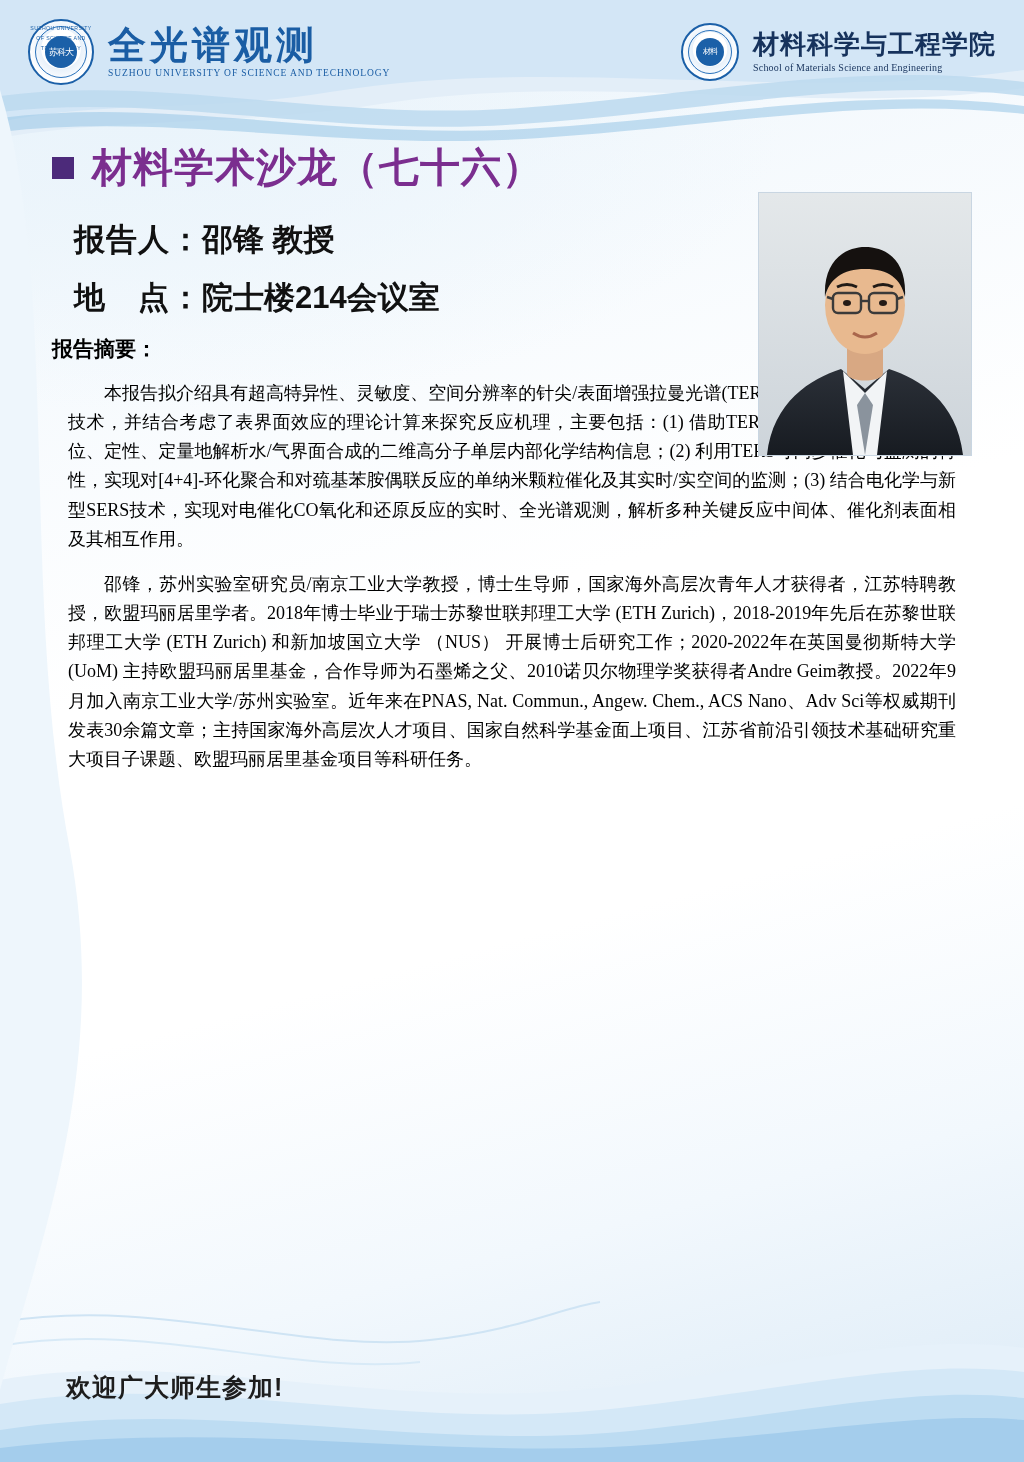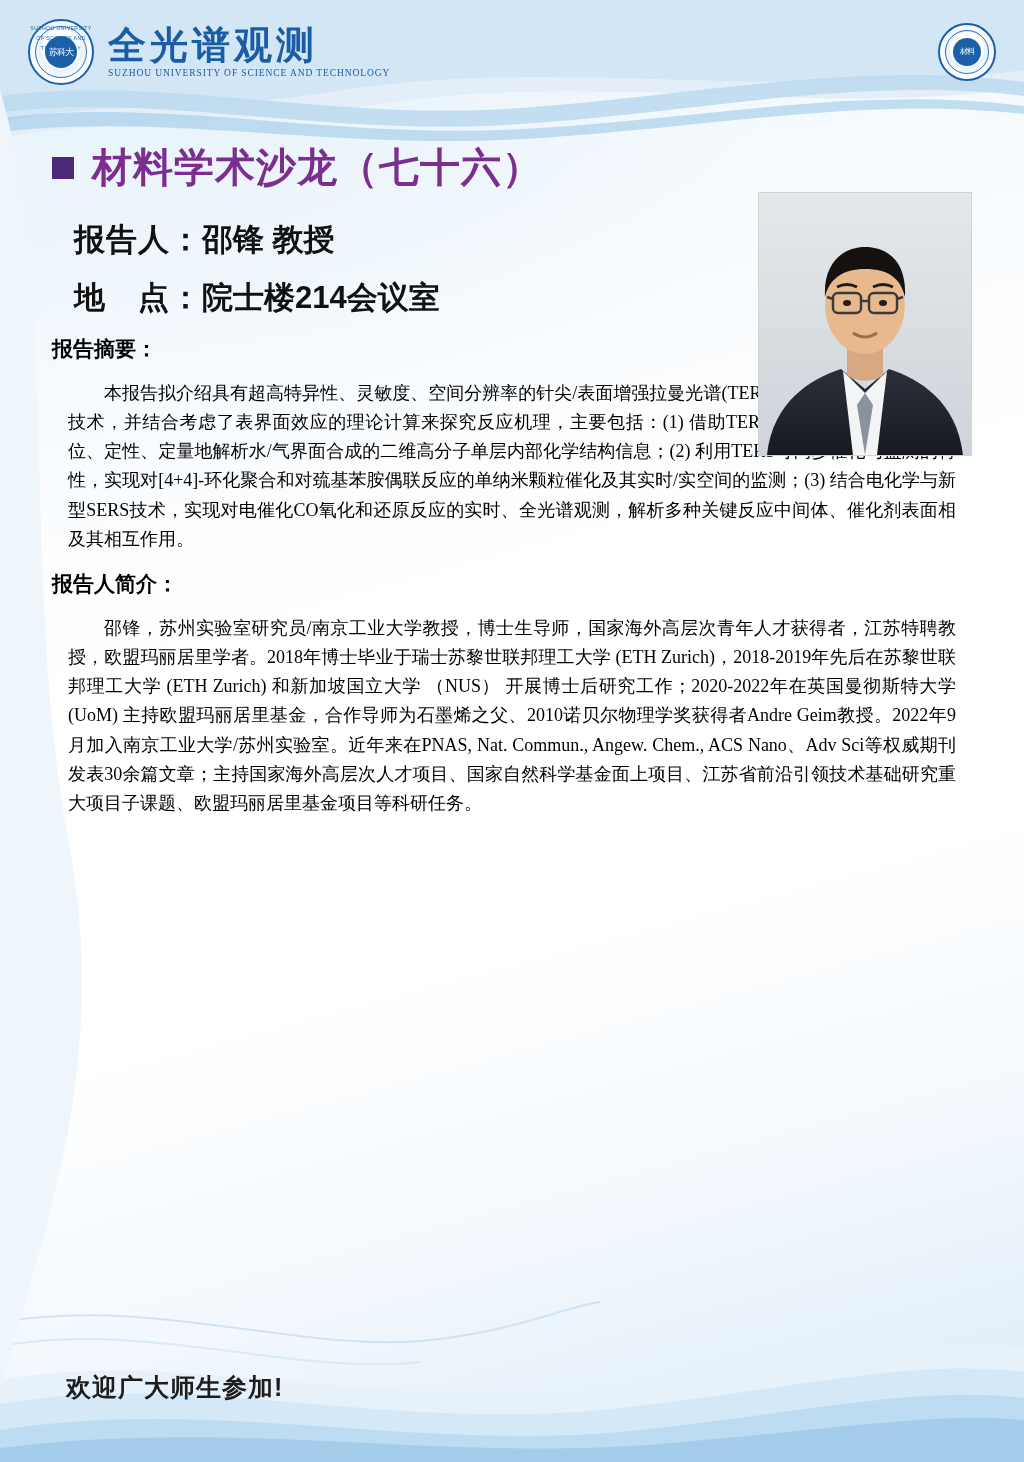--- a/index.html
+++ b/index.html
@@ -253,20 +253,24 @@
       </div>
       <div>
         <div class="brand-text-cn">全光谱观测</div>
         <div class="brand-text-en">SUZHOU UNIVERSITY OF SCIENCE AND TECHNOLOGY</div>
       </div>
     </div>
 
     <div class="brand-right">
       <div class="seal seal-sm">
         <div class="seal-core">材料</div>
+      </div>
+      <div>
+        <div class="brand-text-cn">材料科学与工程学院</div>
+        <div class="brand-text-en">School of Materials Science and Engineering</div>
       </div>
     </div>
   </div>
 
   <div class="content">
 
     <div class="title-row">
       <div class="title-bullet"></div>
       <div class="salon-title">材料学术沙龙（七十六）</div>
     </div>
@@ -320,18 +324,17 @@
       </div>
       <div class="info-line">
         <span class="info-label">地　点：</span><span>院士楼214会议室</span>
       </div>
     </div>
 
 
     <div class="section-head">报告摘要：</div>
     <p class="para">本报告拟介绍具有超高特异性、灵敏度、空间分辨率的针尖/表面增强拉曼光谱(TERS/SERS) 原位分析方法与技术，并结合考虑了表界面效应的理论计算来探究反应机理，主要包括：(1) 借助TERS纳米化学成像技术，定位、定性、定量地解析水/气界面合成的二维高分子单层内部化学结构信息；(2) 利用TERS可同步催化与监测的特性，实现对[4+4]-环化聚合和对巯基苯胺偶联反应的单纳米颗粒催化及其实时/实空间的监测；(3) 结合电化学与新型SERS技术，实现对电催化CO氧化和还原反应的实时、全光谱观测，解析多种关键反应中间体、催化剂表面相及其相互作用。</p>
 
-    <div class="section-head">报告人简介：</div>
     <p class="para">邵锋，苏州实验室研究员/南京工业大学教授，博士生导师，国家海外高层次青年人才获得者，江苏特聘教授，欧盟玛丽居里学者。2018年博士毕业于瑞士苏黎世联邦理工大学 (ETH Zurich)，2018-2019年先后在苏黎世联邦理工大学 (ETH Zurich) 和新加坡国立大学 （NUS） 开展博士后研究工作；2020-2022年在英国曼彻斯特大学 (UoM) 主持欧盟玛丽居里基金，合作导师为石墨烯之父、2010诺贝尔物理学奖获得者Andre Geim教授。2022年9月加入南京工业大学/苏州实验室。近年来在PNAS, Nat. Commun., Angew. Chem., ACS Nano、Adv Sci等权威期刊发表30余篇文章；主持国家海外高层次人才项目、国家自然科学基金面上项目、江苏省前沿引领技术基础研究重大项目子课题、欧盟玛丽居里基金项目等科研任务。</p>
   </div>
 
   <div class="welcome">欢迎广大师生参加!</div>
 </div>
 
 </body></html>

